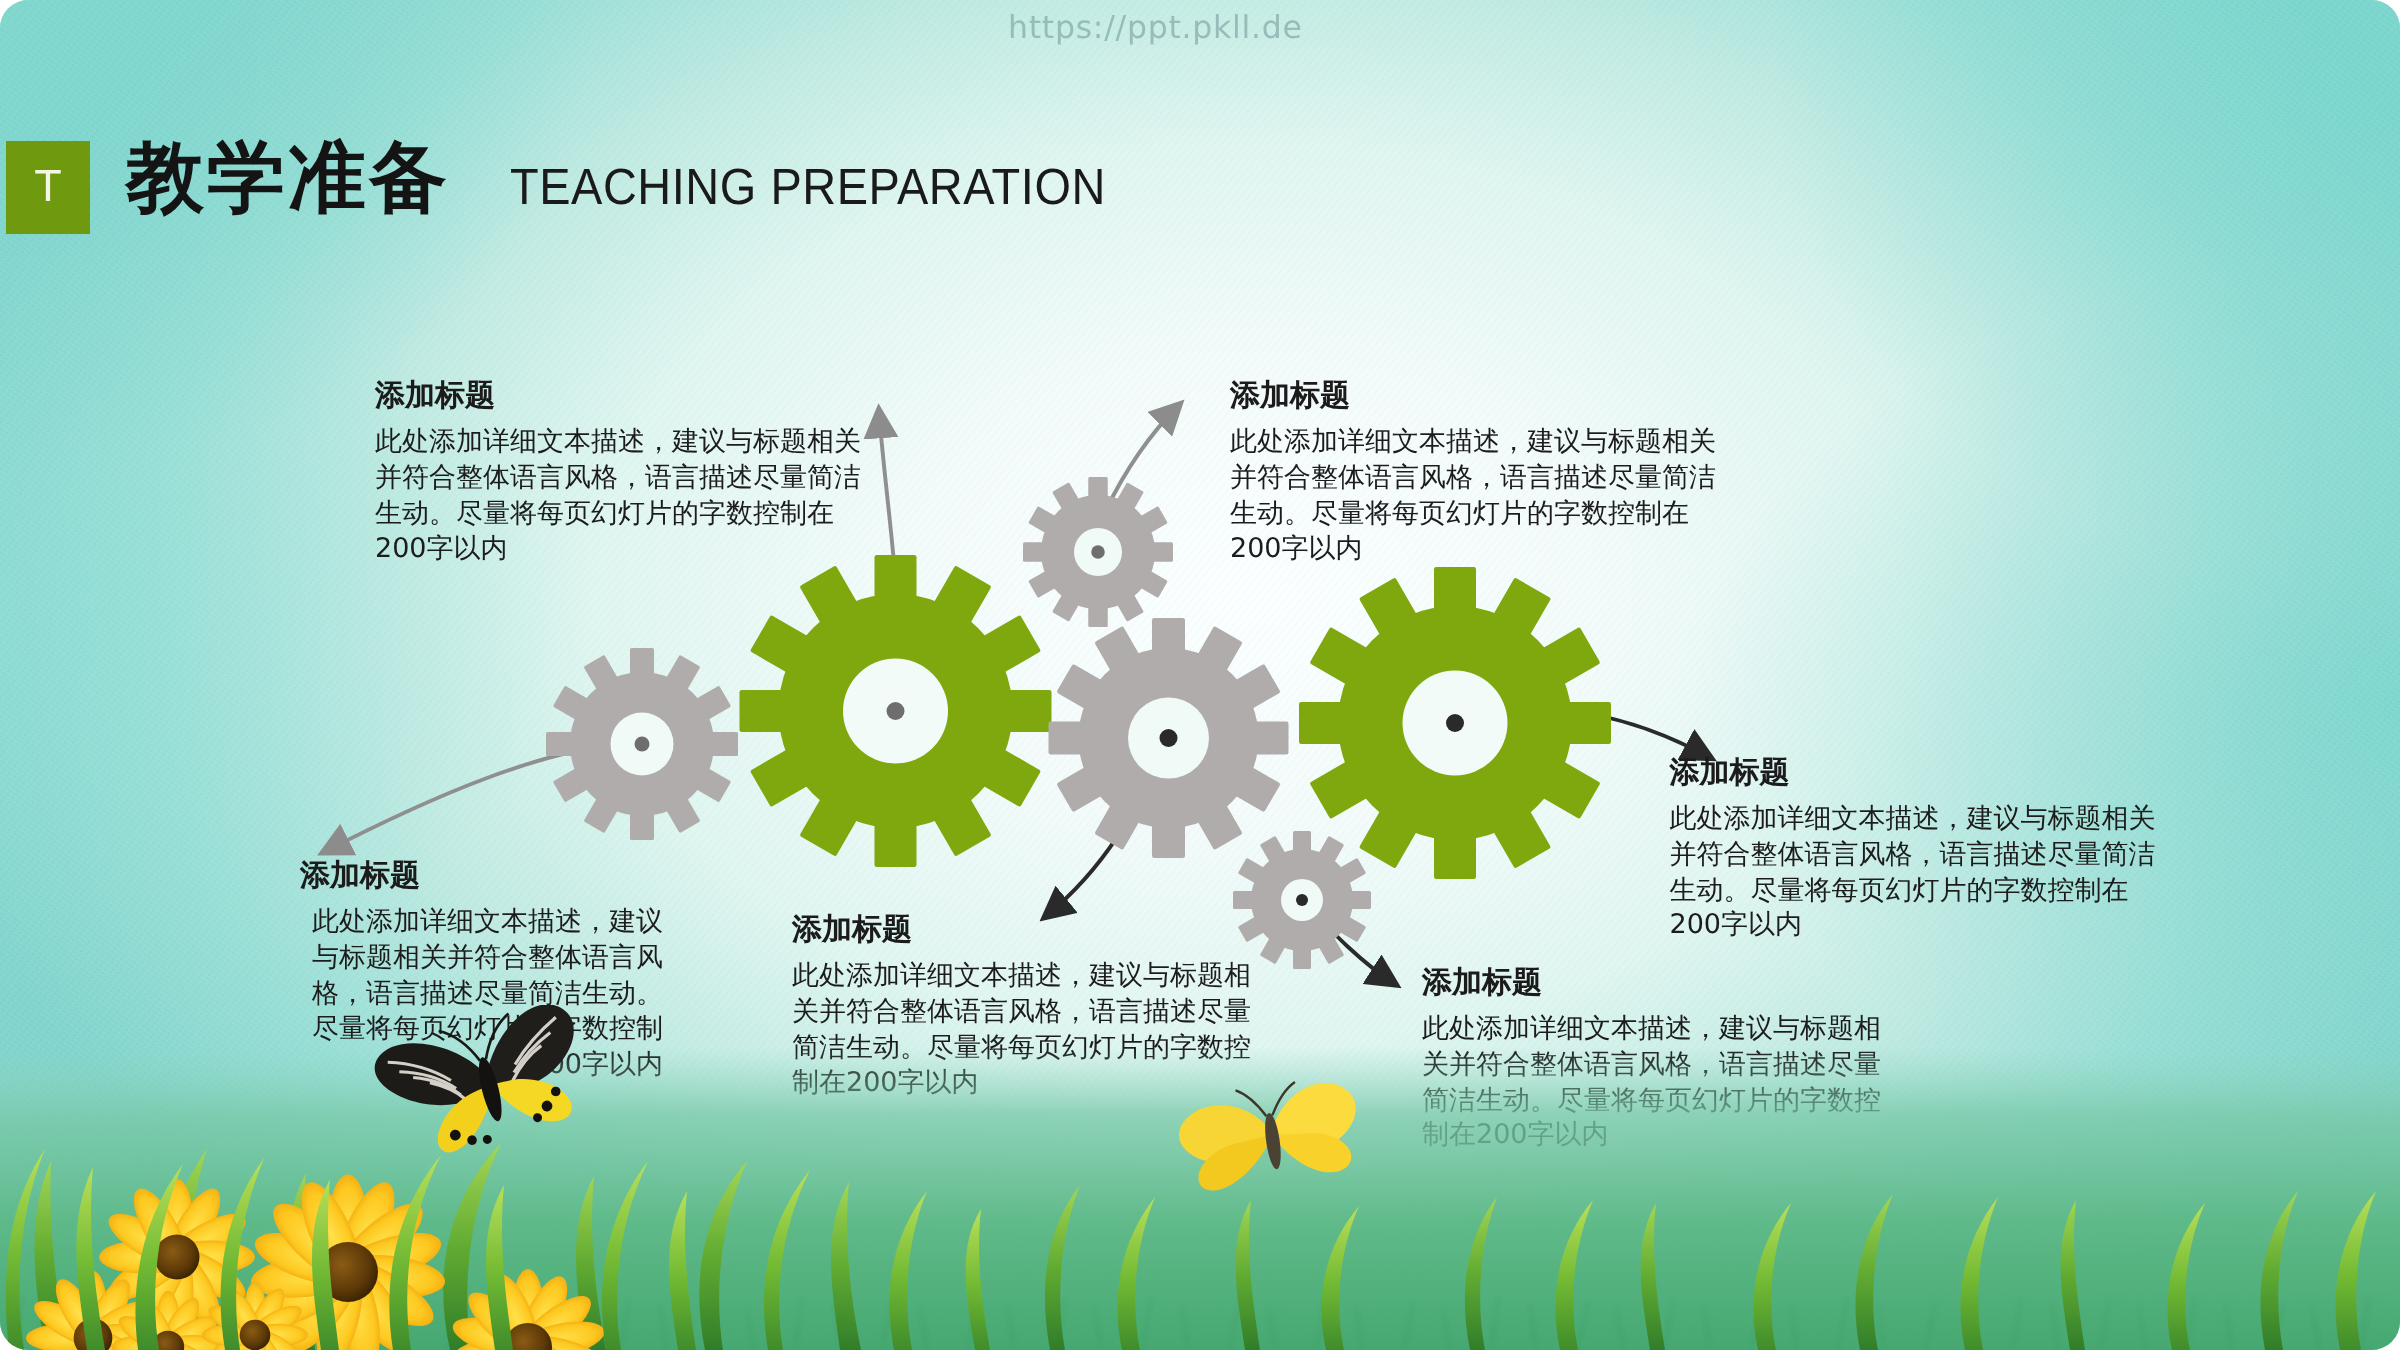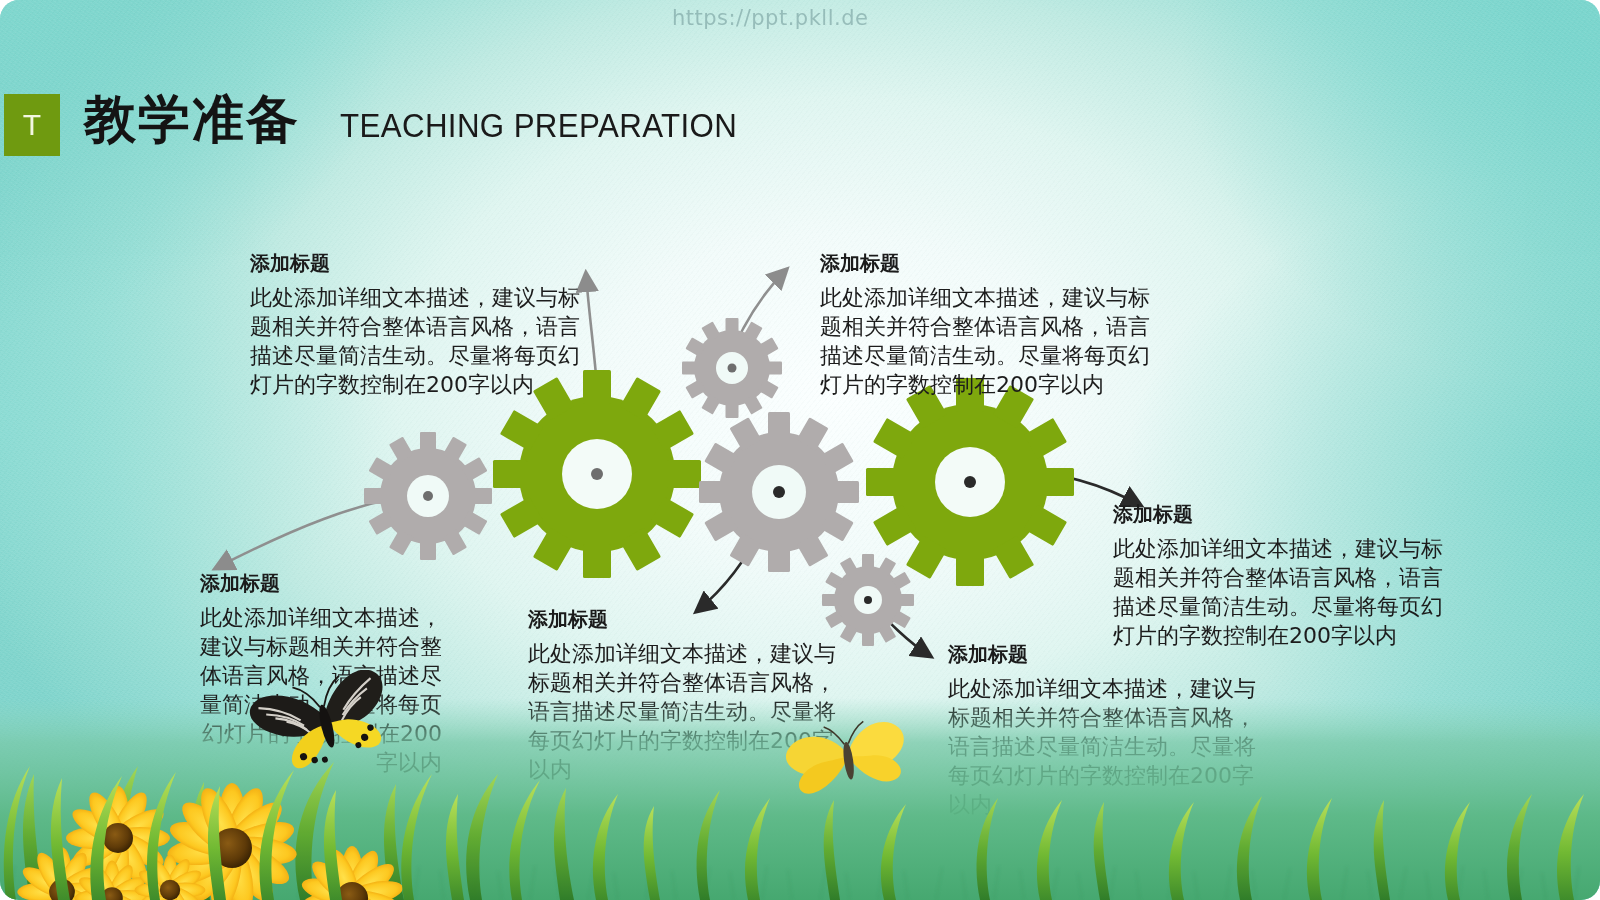--- a/index.html
+++ b/index.html
@@ -107,21 +107,21 @@
   }
   .tblock .t-title {
     font-size: 20px;
     font-weight: 700;
     color: #1b1b1b;
     line-height: 1.1;
     margin-bottom: 9px;
     font-family: "DejaVu Sans", "Liberation Sans", sans-serif;
   }
   .tblock .t-body {
-    font-size: 22px;
+    font-size: 18px;
     color: #1c1c1c;
     line-height: 1.32;
     font-family: "DejaVu Sans", "Liberation Sans", sans-serif;
   }
   .align-right { text-align: right; }
 
   
   .vec {
     position: absolute;
     inset: 0;

